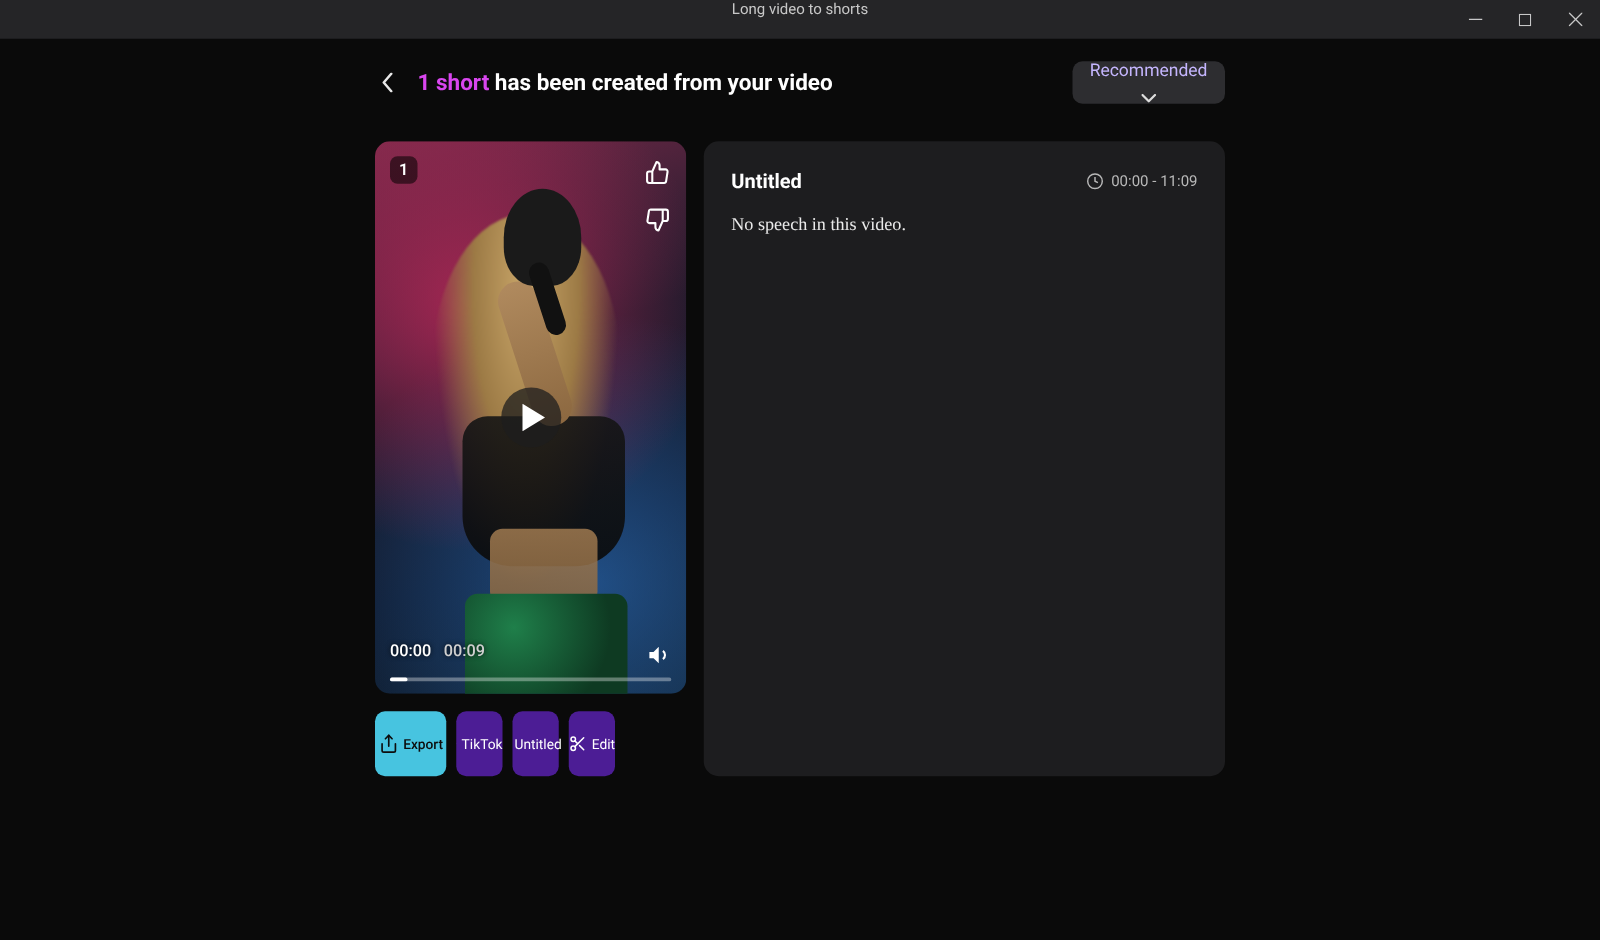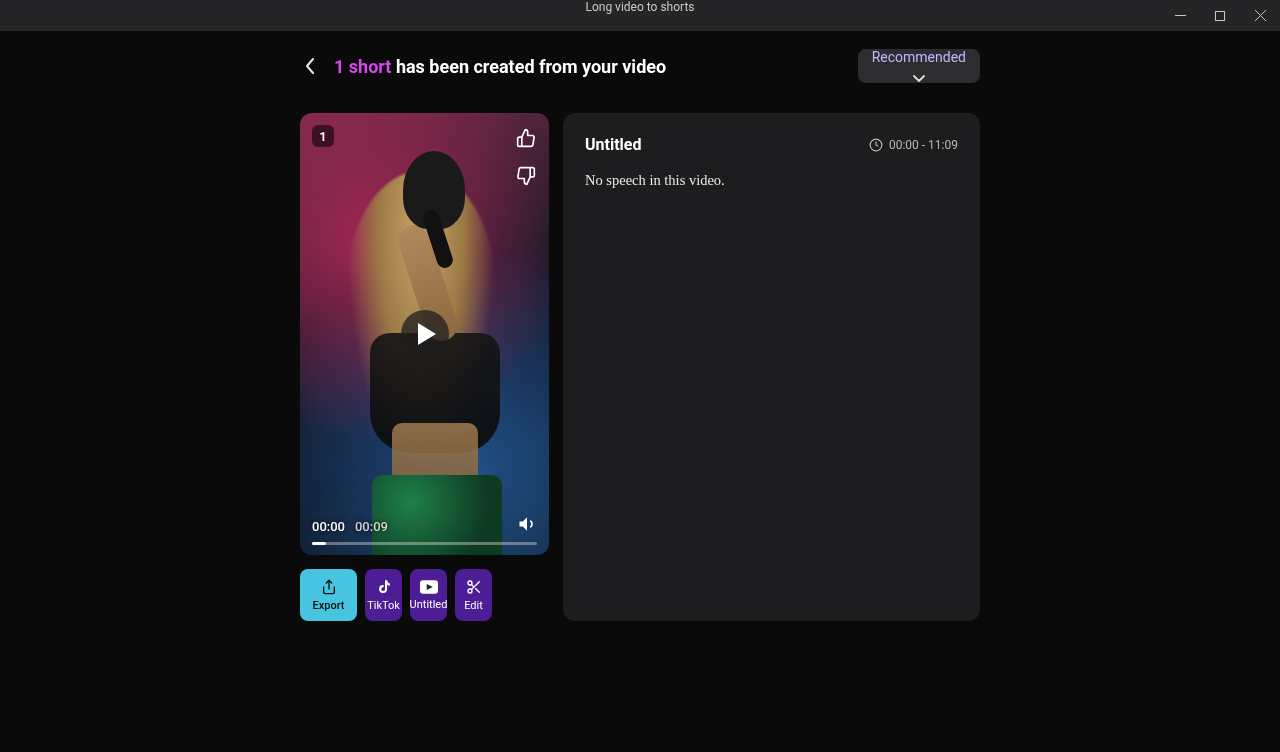--- a/index.html
+++ b/index.html
@@ -163,21 +163,21 @@
     background: rgba(30,30,30,0.75);
     display:flex; align-items:center; justify-content:center;
     cursor:pointer;
   }
   .play-btn svg { margin-left: 3px; }
   .video-bottom {
     position:absolute; left:0; right:0; bottom:0;
     padding: 10px 12px 10px 12px;
   }
   .time-row {
-    display:flex; align-items:flex-end; justify-content:space-between;
+    display:flex; align-items:flex-start; justify-content:space-between;
     font-size: 13px; font-weight:500;
     text-shadow: 0 0 4px rgba(0,0,0,0.8);
   }
   .time-row .times { display:flex; gap:10px; }
   .time-row .dur { color: #d0d0d0; }
   .vol-btn { color:#fff; cursor:pointer; display:flex; }
   .progress {
     margin-top: 8px;
     height: 3px;
     background: rgba(255,255,255,0.35);
@@ -192,21 +192,21 @@
   }
   
   .actions-row {
     margin-top: 14px;
     display:flex; gap: 8px;
   }
   .act-btn {
     flex: 0 0 auto;
     height: 52px;
     border-radius: 8px;
-    display:flex; flex-direction:column; align-items:center; justify-content:center;
+    display:flex; flex-direction:row; align-items:center; justify-content:center;
     gap: 4px;
     font-size: 11px;
     cursor:pointer;
     color:#fff;
   }
   .act-export { width: 57px; background: #47c4e0; color:#0d0d0d; }
   .act-export span { color:#0d0d0d; font-weight:500; }
   .act-dark { width: 37px; background: #4c1d95; }
   
   .details {

